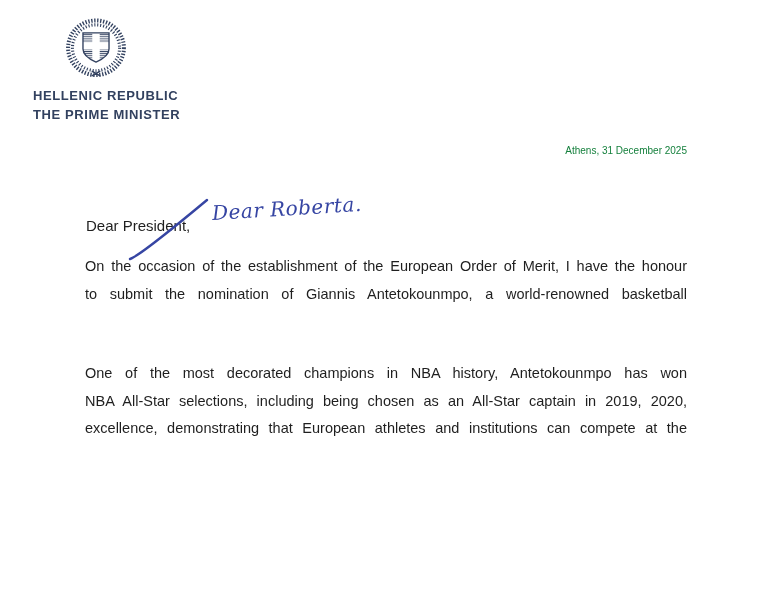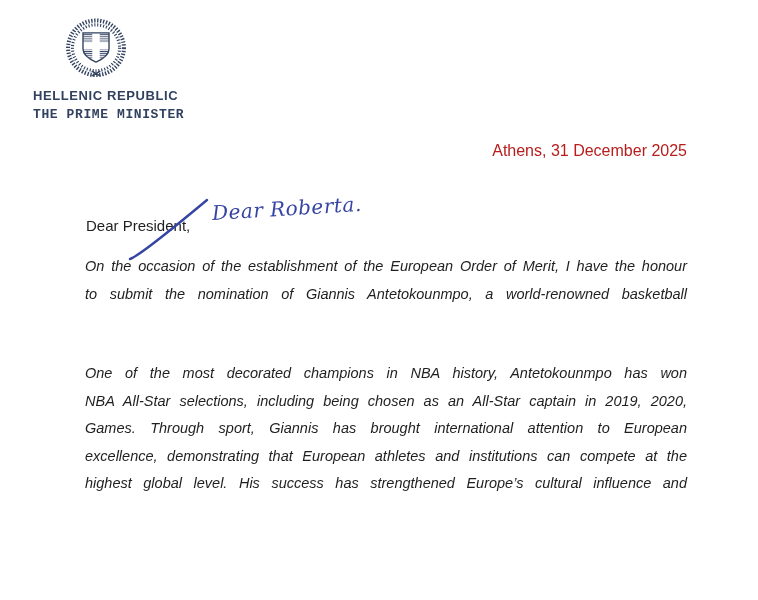--- a/index.html
+++ b/index.html
@@ -30,31 +30,31 @@
     position: absolute;
     left: 33px;
     top: 88px;
     color: #32415f;
     font-weight: 700;
     font-size: 13px;
     letter-spacing: 0.6px;
     line-height: 15px;
     white-space: nowrap;
   }
-  .org-line2 { margin-top: 4px; font-family: Liberation Mono, monospace; }
+  .org-line2 { margin-top: 4px; }
 
   
   .date-line {
     position: absolute;
     left: 85px;
     top: 142px;
     width: 602px;
     text-align: right;
-    font-size: 16px;
-    color: #b91c1c;
+    font-size: 10px;
+    color: #15803d;
     line-height: 18px;
   }
 
   
   .salutation-printed {
     position: absolute;
     left: 86px;
     top: 217px;
     font-size: 15px;
     color: #1f1f1f;
@@ -89,21 +89,20 @@
     width: 602px;
     font-size: 14.5px;
     color: #1f1f1f;
     line-height: 27.5px;
   }
   .para-1 { top: 253px; }
   .para-2 { top: 360px; }
   .para .line {
     text-align: justify;
     text-align-last: justify;
-    font-style: italic;
   }
   .para .line.line-last {
     text-align-last: left;
   }
 </style>
 </head>
 <body>
 
 <div class="page">
 
@@ -147,18 +146,16 @@
     <path d="M130,259 C139,256 171,230 207,200" fill="none" stroke="#3645a3" stroke-width="2.4" stroke-linecap="round"></path>
   </svg>
 
   <div class="para para-1">
       <div class="line">On the occasion of the establishment of the European Order of Merit, I have the honour</div>
       <div class="line">to submit the nomination of Giannis Antetokounmpo, a world-renowned basketball</div>
     </div>
   <div class="para para-2">
       <div class="line">One of the most decorated champions in NBA history, Antetokounmpo has won</div>
       <div class="line">NBA All-Star selections, including being chosen as an All-Star captain in 2019, 2020,</div>
-      <div class="line">Games. Through sport, Giannis has brought international attention to European</div>
       <div class="line">excellence, demonstrating that European athletes and institutions can compete at the</div>
-      <div class="line">highest global level. His success has strengthened Europe’s cultural influence and</div>
     </div>
 
 </div>
 
 </body></html>

